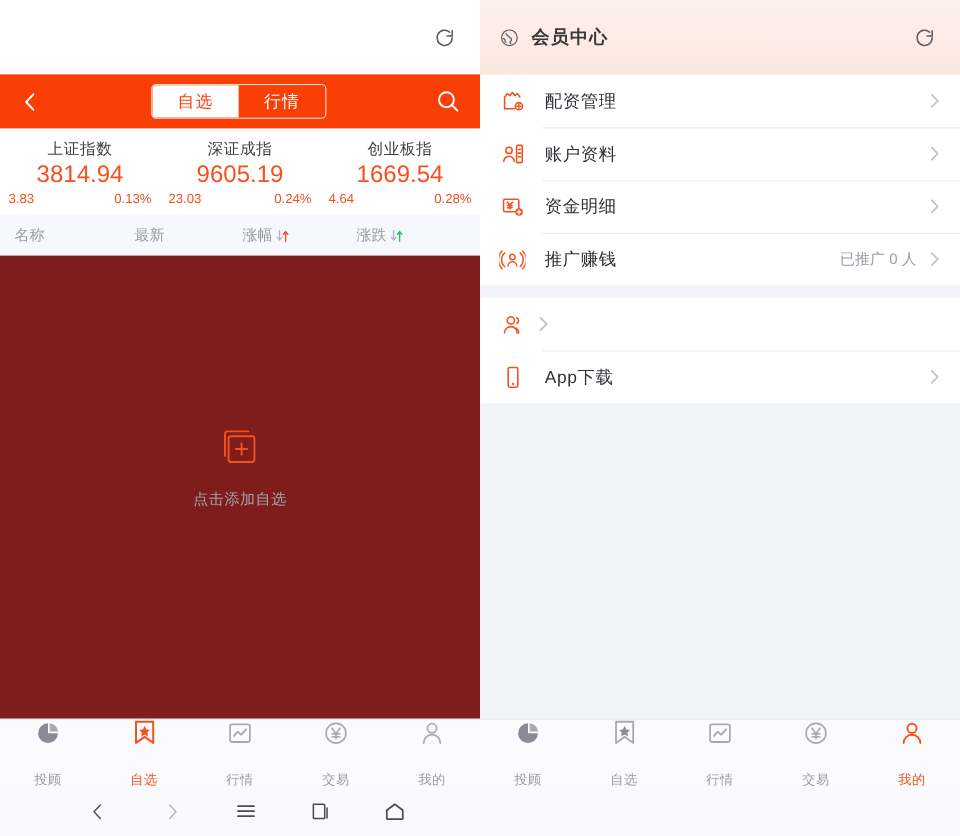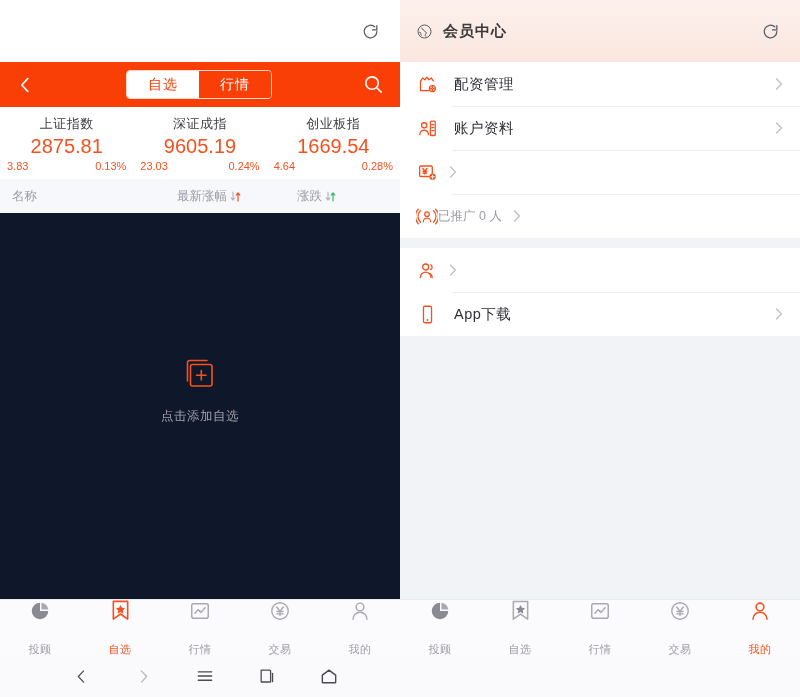--- a/index.html
+++ b/index.html
@@ -58,26 +58,26 @@
   .idx-val { font-size: 20px; color: #f4511e; font-weight: 400; margin-bottom: 2px; }
   .idx-sub { width: 100%; display: flex; justify-content: space-between; padding: 0 7px; font-size: 11px; color: #f4511e; }
 
   
   .thead {
     display: flex; align-items: center; height: 34px;
     background: #f7f8fb; font-size: 12.5px; color: #9b9ba6; padding: 0 12px;
   }
   .th { display: flex; align-items: center; gap: 3px; }
   .th.c1 { width: 100px; }
-  .th.c2 { width: 90px; justify-content: flex-end; }
+  .th.c2 { width: 90px; justify-content: flex-start; }
   .th.c3 { width: 95px; justify-content: flex-start; }
   .th.c4 { flex: 1; justify-content: flex-start; }
   .sortic { display: inline-flex; align-items: center; }
 
-  .empty-wrap { flex: 1; display: flex; flex-direction: column; align-items: center; justify-content: center; background: #0f172a; padding-bottom: 30px; }
+  .empty-wrap { flex: 1; display: flex; flex-direction: column; align-items: center; justify-content: center; background: #7f1d1d; padding-bottom: 30px; }
   .empty-ic { margin-bottom: 10px; }
   .empty-txt { font-size: 12.5px; color: #a3a3ad; letter-spacing: .5px; }
 
   
   .rapp { flex: 1; display: flex; flex-direction: column; background: #f2f3f7; overflow: hidden; }
   .hero {
     position: relative; height: 222px; flex: 0 0 222px;
     background: linear-gradient(168deg, #fa3c06 0%, #fa4308 28%, #f9681f 72%, #f7712a 100%);
     display: flex; flex-direction: column;
   }
@@ -173,21 +173,21 @@
             <svg width="23" height="23" viewBox="0 0 24 24" fill="none" stroke="#ffffff" stroke-width="1.7" stroke-linecap="round">
               <circle cx="10.5" cy="10.5" r="6.5"></circle>
                 <line x1="15.4" y1="15.4" x2="20" y2="20"></line>
             </svg>
           </div>
         </div>
 
         <div class="indices">
           <div class="idx">
             <div class="idx-name">上证指数</div>
-            <div class="idx-val">2875.81</div>
+            <div class="idx-val">3814.94</div>
             <div class="idx-sub">
               <span>3.83</span>
               <span>0.13%</span>
             </div>
           </div>
           <div class="idx">
             <div class="idx-name">深证成指</div>
             <div class="idx-val">9605.19</div>
             <div class="idx-sub">
               <span>23.03</span>
@@ -359,37 +359,39 @@
 
           <div class="menu-row">
             <div class="menu-ic">
               <svg width="21" height="21" viewBox="0 0 24 24" fill="none" stroke="#f4511e" stroke-width="1.5" stroke-linecap="round" stroke-linejoin="round">
                 <rect x="3" y="4.6" width="14.5" height="12" rx="1.4"></rect>
                 <path d="M6.6 7.4 L9 10.2 L11.4 7.4 M6.9 10.6 h4.2 M6.9 12.6 h4.2 M9 10.2 v3.6"></path>
                 <circle cx="17.8" cy="16.8" r="3.6" fill="#f4511e" stroke="none"></circle>
                 <path d="M17.8 15 v3.6 M16 16.8 h3.6" stroke="#ffffff" stroke-width="1.3"></path>
               </svg>
             </div>
+            <div class="menu-label">资金明细</div>
             <div class="menu-extra"></div>
             <div class="chev-r">
               <svg width="12" height="16" viewBox="0 0 12 16" fill="none" stroke="#c2c2cc" stroke-width="1.5" stroke-linecap="round" stroke-linejoin="round">
                   <polyline points="3.5 3 8.5 8 3.5 13"></polyline>
                 </svg>
             </div>
           </div>
 
           <div class="menu-row">
             <div class="menu-ic">
               <svg width="22" height="21" viewBox="0 0 24 24" fill="none" stroke="#f4511e" stroke-width="1.4" stroke-linecap="round">
                 <circle cx="12" cy="9.3" r="2.6"></circle>
                 <path d="M7.8 18 a4.2 4.2 0 0 1 8.4 0"></path>
                 <path d="M4.6 5.4 a9 9 0 0 0 0 13.2 M2.2 3.6 a12 12 0 0 0 0 16.8"></path>
                 <path d="M19.4 5.4 a9 9 0 0 1 0 13.2 M21.8 3.6 a12 12 0 0 1 0 16.8"></path>
               </svg>
             </div>
+            <div class="menu-label">推广赚钱</div>
             <div class="menu-extra">已推广 0 人</div>
             <div class="chev-r">
               <svg width="12" height="16" viewBox="0 0 12 16" fill="none" stroke="#c2c2cc" stroke-width="1.5" stroke-linecap="round" stroke-linejoin="round">
                   <polyline points="3.5 3 8.5 8 3.5 13"></polyline>
                 </svg>
             </div>
           </div>
 
         </div>
 

